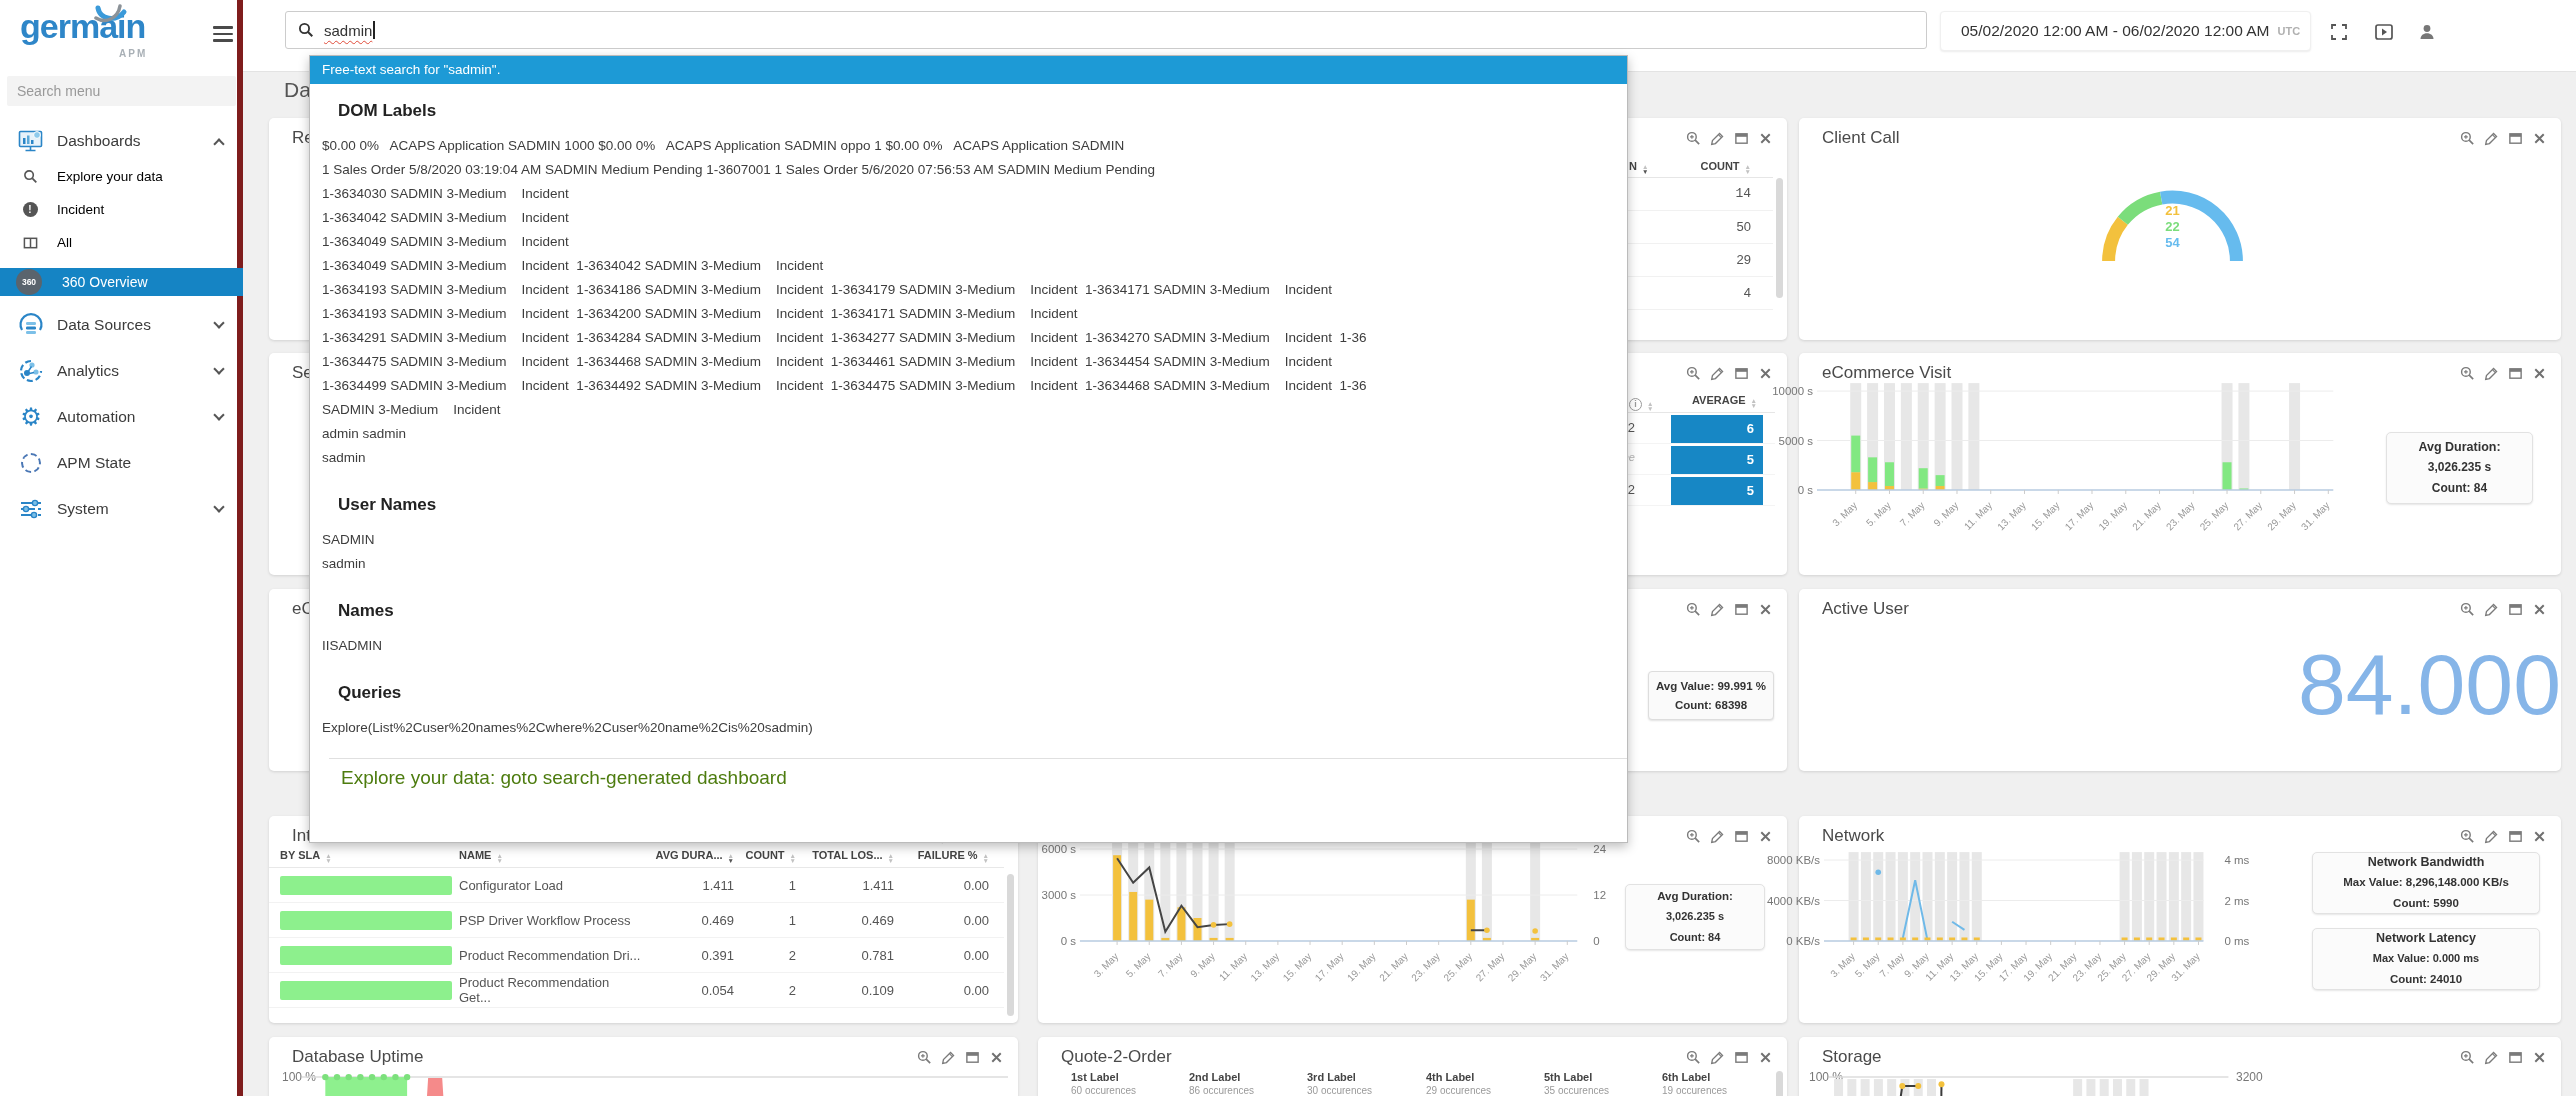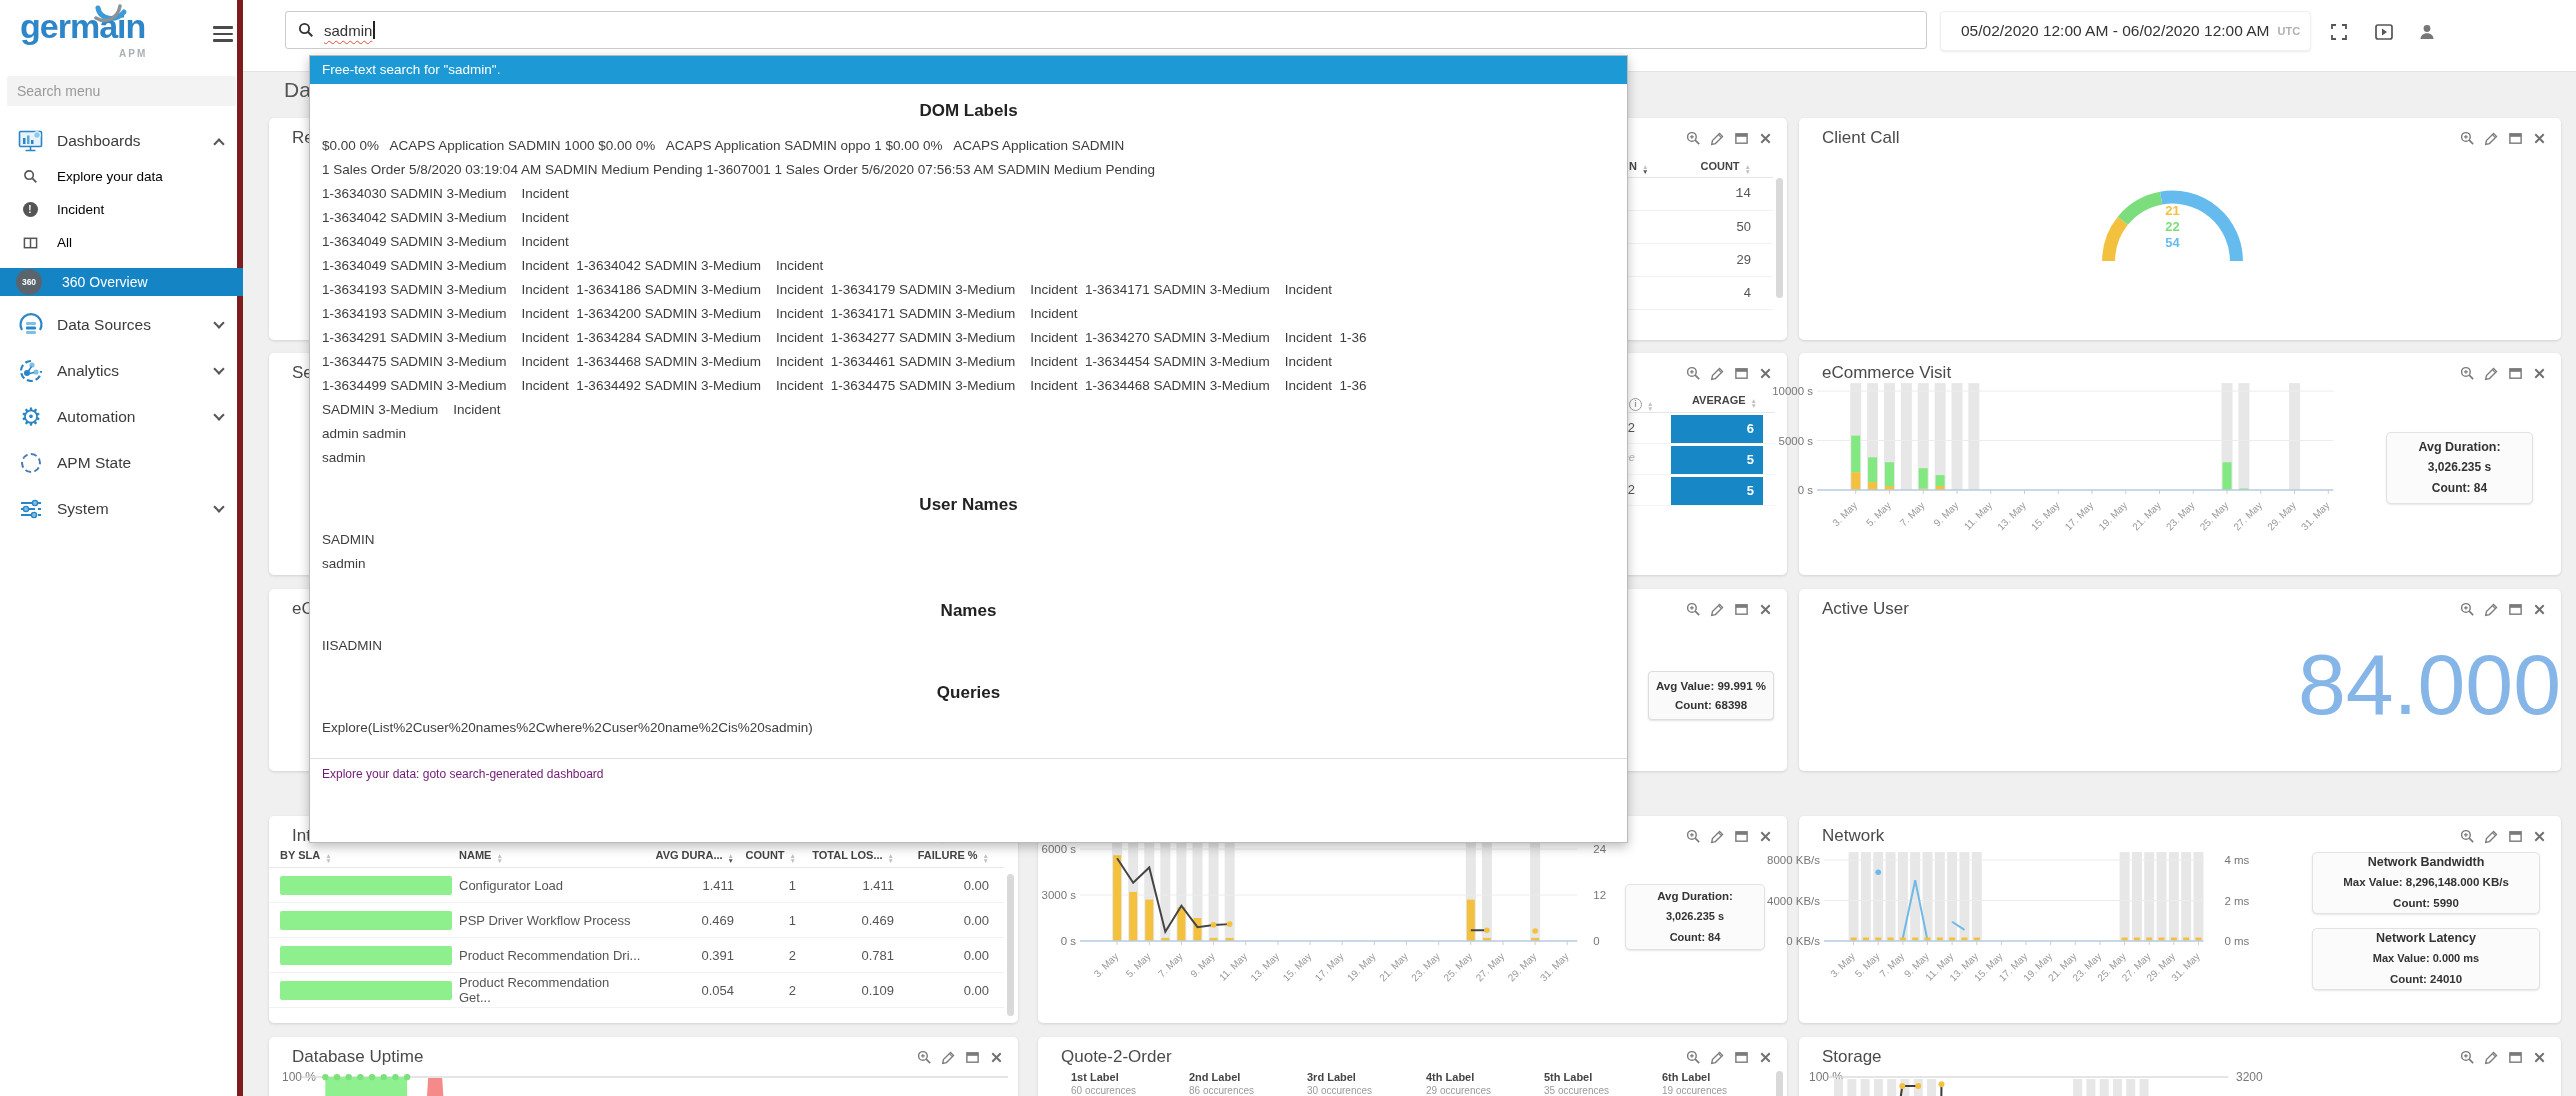--- a/index.html
+++ b/index.html
@@ -107,23 +107,23 @@
   .fstep .fl { font-size:11px; font-weight:bold; color:#444; }
   .fstep .fo { font-size:10px; color:#9a9a9a; margin-top:2px; }
 
   .ax-lab { position:absolute; font-size:12px; color:#777; }
 
   
   #dropdown { position:absolute; left:309px; top:55px; width:1319px; height:788px; background:#fff;
     border:1px solid #bbb; box-shadow:0 4px 10px rgba(0,0,0,.25); z-index:20; overflow:hidden; }
   #dd-banner { height:28px; background:#1d9ad6; color:#fff; font-size:13.5px; line-height:28px; padding-left:12px; }
   .dd-sec { padding:13px 0 8px; }
-  .dd-head { font-size:17px; font-weight:bold; color:#222; padding:4px 28px 13px;text-align:center; }
+  .dd-head { font-size:17px; font-weight:bold; color:#222; padding:4px 28px 13px; }
   .dd-item { font-size:13.5px; color:#3d3d3d; line-height:24px; padding:0 12px; white-space:pre-wrap; cursor:pointer; }
-  #dd-footer { border-top:1px solid #e0e0e0; margin-top:10px; padding:8px 12px; font-size:12px; color:#701a75; cursor:pointer; }
+  #dd-footer { border-top:1px solid #e0e0e0; margin-top:10px; padding:8px 12px; font-size:19px; color:#4d7c0f; cursor:pointer;margin-left:19px; }
 </style>
 </head>
 <body>
 
 <div id="sidebar">
   <div id="logo">
     <svg width="60" height="26" viewBox="0 0 60 26" style="position:absolute;left:70px;top:-4px">
       <path d="M8 4 C 10 16, 26 18, 34 8" fill="none" stroke="#3b9ad9" stroke-width="5" stroke-linecap="round"></path>
       <path d="M30 2 C 28 14, 16 20, 6 14" fill="none" stroke="#8b9298" stroke-width="3.5" stroke-linecap="round"></path>
     </svg>

